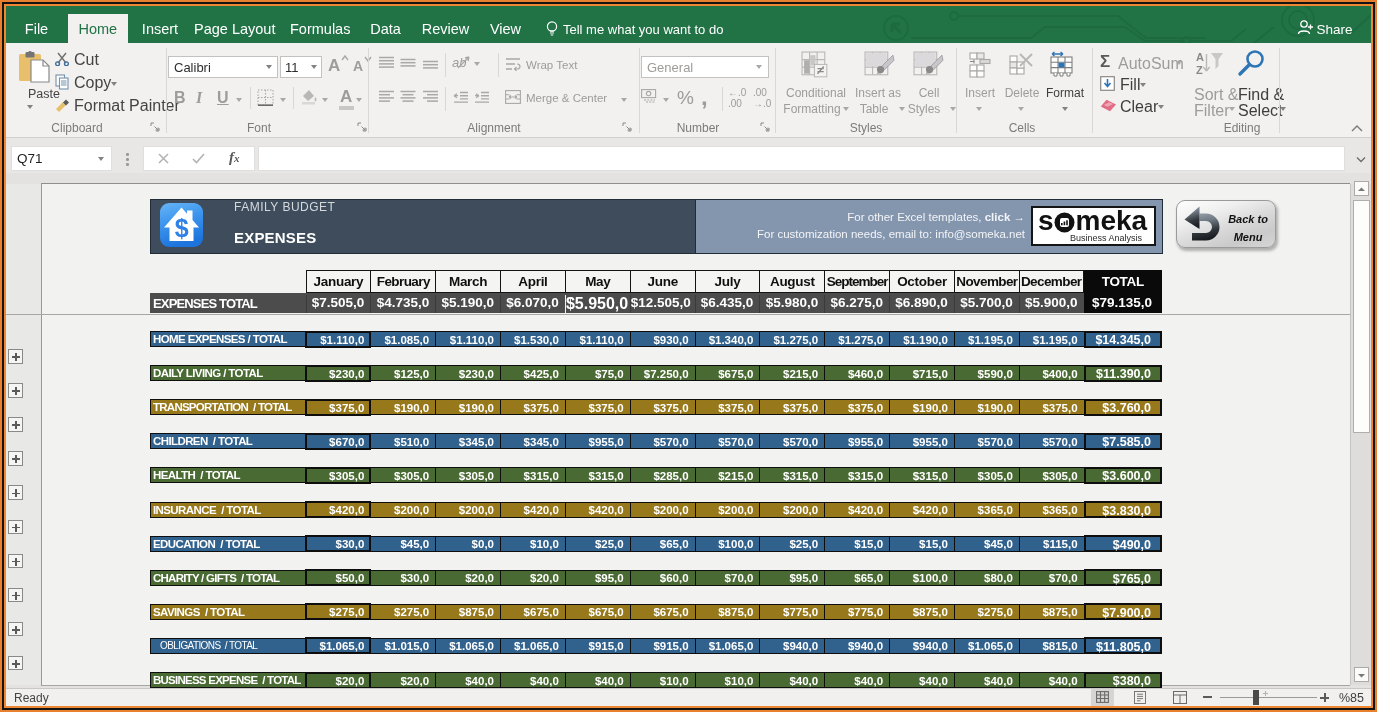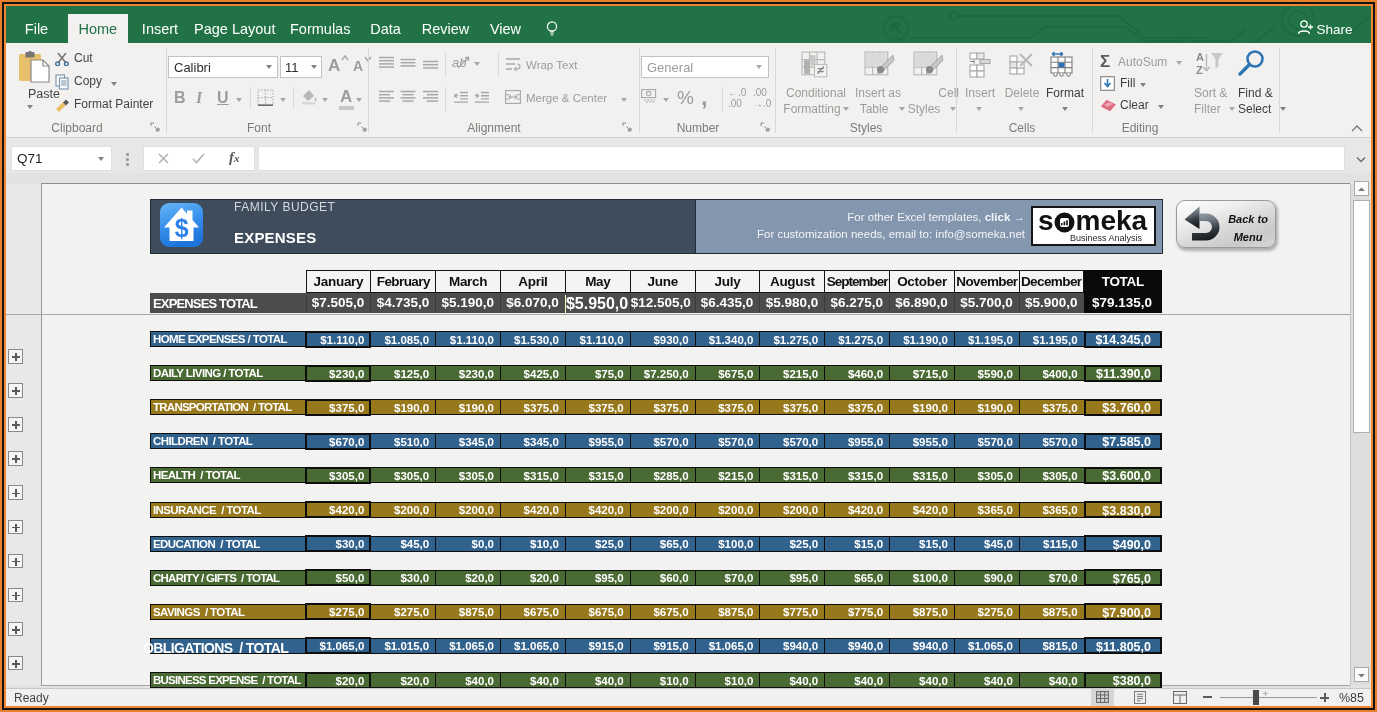--- a/index.html
+++ b/index.html
@@ -9,21 +9,21 @@
 #f-or2{left:4px;top:4px;width:1369px;height:704px;border:2px solid #EE8733;background:transparent}
 
 #tabbar{left:6px;top:6px;width:1365px;height:37px;background:#217346;overflow:hidden}
 .tab{position:absolute;top:9px;height:29px;line-height:29px;color:#fff;font-size:14.5px;text-align:center;white-space:nowrap}
 #hometab{position:absolute;left:61.7px;top:7.5px;width:60.3px;height:29.5px;background:#F2F1F0;color:#217346;font-size:14.5px;text-align:center;line-height:30px}
 
 #ribbon{left:6px;top:43px;width:1365px;height:95px;background:#F2F1F0;border-bottom:1px solid #D2D0CE}
 .gsep{position:absolute;top:5px;height:85px;width:1px;background:#DAD8D6}
 .glabel{position:absolute;top:120.5px;font-size:12px;color:#7C7B79;text-align:center;white-space:nowrap}
 .dlg{position:absolute;top:122px;width:10px;height:10px}
-.rtxt{position:absolute;font-size:12px;color:#444;white-space:nowrap}
+.rtxt{position:absolute;font-size:16px;color:#444;white-space:nowrap}
 .rgray{color:#9D9C9A}
 .combo{position:absolute;background:#fff;border:1px solid #C3C2C1;height:22px}
 .dda{position:absolute;width:0;height:0;border-left:3.5px solid transparent;border-right:3.5px solid transparent;border-top:4px solid #828282}
 .ddag{position:absolute;width:0;height:0;border-left:3.5px solid transparent;border-right:3.5px solid transparent;border-top:4px solid #A9A8A6}
 
 #fbar{left:6px;top:138px;width:1365px;height:35px;background:#E8E7E6}
 #namebox{position:absolute;left:11px;top:146px;width:101px;height:25px;background:#fff;border:1px solid #E0DFDE}
 #fxbox{position:absolute;left:142.5px;top:146px;width:112px;height:25px;background:#fff;border:1px solid #E0DFDE}
 #fmlbox{position:absolute;left:258px;top:146px;width:1087px;height:25px;background:#fff;border:1px solid #E0DFDE}
 
@@ -75,20 +75,21 @@
 <div class="tab" style="left:362px;width:35px;color:#fff">Data</div>
 <div class="tab" style="left:415px;width:49px;color:#fff">Review</div>
 <div class="tab" style="left:482px;width:35px;color:#fff">View</div>
 <div id="hometab">Home</div>
 <svg width="14" height="18" viewBox="0 0 14 18" style="position:absolute;left:539px;top:14px">
 <g stroke="#fff" stroke-width="1.2" fill="none">
 <circle cx="7" cy="6.5" r="4.6"></circle>
         <path d="M5 11 h4 M5 13 h4 M5.8 15 h2.4"></path>
       </g>
     </svg>
+<div class="tab" style="left:557px;width:170px;text-align:left;font-size:13px">Tell me what you want to do</div>
 <svg width="17" height="17" viewBox="0 0 17 17" style="position:absolute;left:1291px;top:13px">
 <g stroke="#fff" stroke-width="1.3" fill="none">
         <circle cx="7" cy="5" r="3.2"></circle>
         <path d="M1.5 15 c0-4 11-4 11 0"></path>
         <path d="M13.5 5.5 v5 M11 8 h5"></path>
       </g>
     </svg>
 <div class="tab" style="left:1306px;width:45px;font-size:13.5px">Share</div>
 </div>
 <div class="abs" id="ribbon"></div>
@@ -319,21 +320,21 @@
     <rect x="2" y="2" width="20" height="13" fill="#DCD9DD"></rect>
     <path d="M28 4 L16 16 l-3 6 6 -3 L29 9 Z" fill="#C9C6CB" stroke="#9A999B" stroke-width="0.8"></path>
     <circle cx="16" cy="18" r="3.5" fill="#8A8988"></circle>
   </svg>
 <div class="rtxt rgray" style="left:784px;top:86px;font-size:12px;width:64px;text-align:center">Conditional</div>
 <div class="rtxt rgray" style="left:780px;top:102px;font-size:12px;width:64px;text-align:center">Formatting</div>
 <div class="ddag" style="left:843px;top:107px"></div>
 <div class="rtxt rgray" style="left:848px;top:86px;font-size:12px;width:60px;text-align:center">Insert as</div>
 <div class="rtxt rgray" style="left:848px;top:102px;font-size:12px;width:52px;text-align:center">Table</div>
 <div class="ddag" style="left:899px;top:107px"></div>
-<div class="rtxt rgray" style="left:899px;top:86px;font-size:12px;width:60px;text-align:right">Cell</div>
+<div class="rtxt rgray" style="left:899px;top:86px;font-size:12px;width:60px;text-align:center">Cell</div>
 <div class="rtxt rgray" style="left:896px;top:102px;font-size:12px;width:56px;text-align:center">Styles</div>
 <div class="ddag" style="left:950px;top:107px"></div>
 <div class="glabel" style="left:806px;top:120.5px;width:120px;position:absolute">Styles</div>
 <div class="gsep" style="left:956px;top:48px;position:absolute"></div>
 <svg width="28" height="26" viewBox="0 0 28 26" style="position:absolute;left:968px;top:52px">
     <g stroke="#A9A8A6" stroke-width="1.1" fill="#FDFDFC">
       <rect x="2" y="1" width="7" height="6"></rect>
       <rect x="9" y="1" width="7" height="6" fill="#E8E7E6"></rect>
       <rect x="2" y="13" width="7" height="6"></rect>
       <rect x="9" y="13" width="7" height="6"></rect>
@@ -396,21 +397,21 @@
 <div class="rtxt rgray" style="left:1194px;top:86px">Sort &amp;</div>
 <div class="rtxt rgray" style="left:1194px;top:102px">Filter</div>
 <div class="ddag" style="left:1229px;top:107px"></div>
 <svg width="30" height="30" viewBox="0 0 30 30" style="position:absolute;left:1237px;top:49px">
 <circle cx="18" cy="10" r="7.5" fill="none" stroke="#2E75B6" stroke-width="2.6"></circle>
 <path d="M12.5 15.5 L3 25" stroke="#2E75B6" stroke-width="3.4" stroke-linecap="round"></path>
   </svg>
 <div class="rtxt" style="left:1238px;top:86px;color:#3E3E3E">Find &amp;</div>
 <div class="rtxt" style="left:1238px;top:102px;color:#3E3E3E">Select</div>
 <div class="dda" style="left:1280px;top:107px"></div>
-<div class="glabel" style="left:1080px;top:120.5px;width:120px;position:absolute">Editing</div>
+<div class="glabel" style="left:1182px;top:120.5px;width:120px;position:absolute">Editing</div>
 <div class="gsep" style="left:1279px;top:48px;position:absolute"></div>
 <svg width="12" height="8" viewBox="0 0 12 8" style="position:absolute;left:1351px;top:124px">
     <path d="M1 7 L6 2 L11 7" stroke="#7A7978" stroke-width="1.4" fill="none"></path>
   </svg>
 <div class="abs" id="fbar"></div>
 <div id="namebox"></div>
 <div class="rtxt" style="left:17px;top:151px;font-size:13.5px;color:#1E1E1E">Q71</div>
 <div class="dda" style="left:98px;top:157px"></div>
 <div style="position:absolute;left:126px;top:153px;width:2.5px;height:2.5px;background:#9A9998;border-radius:50%;box-shadow:0 5px 0 #9A9998,0 10px 0 #9A9998"></div>
 <div id="fxbox"></div>
@@ -729,21 +730,21 @@
 <div class="num" style="left:629.8px;top:572.2px;width:58.8px;font-size:11.5px">$60,0</div>
 <div style="position:absolute;left:694.6px;top:570.7px;width:1px;height:14px;background:#0E0E0E"></div>
 <div class="num" style="left:694.6px;top:572.2px;width:58.8px;font-size:11.5px">$70,0</div>
 <div style="position:absolute;left:759.4px;top:570.7px;width:1px;height:14px;background:#0E0E0E"></div>
 <div class="num" style="left:759.4px;top:572.2px;width:58.8px;font-size:11.5px">$95,0</div>
 <div style="position:absolute;left:824.3px;top:570.7px;width:1px;height:14px;background:#0E0E0E"></div>
 <div class="num" style="left:824.3px;top:572.2px;width:58.8px;font-size:11.5px">$65,0</div>
 <div style="position:absolute;left:889.1px;top:570.7px;width:1px;height:14px;background:#0E0E0E"></div>
 <div class="num" style="left:889.1px;top:572.2px;width:58.8px;font-size:11.5px">$100,0</div>
 <div style="position:absolute;left:954.0px;top:570.7px;width:1px;height:14px;background:#0E0E0E"></div>
-<div class="num" style="left:954.0px;top:572.2px;width:58.8px;font-size:11.5px">$90,0</div>
+<div class="num" style="left:954.0px;top:572.2px;width:58.8px;font-size:11.5px">$80,0</div>
 <div style="position:absolute;left:1018.8px;top:570.7px;width:1px;height:14px;background:#0E0E0E"></div>
 <div class="num" style="left:1018.8px;top:572.2px;width:58.8px;font-size:11.5px">$70,0</div>
 <div style="position:absolute;left:1083.7px;top:569.2px;width:78.3px;height:17px;border:2px solid #0E0E0E;background:#4A6A33"></div>
 <div class="num" style="left:1083.7px;top:571.7px;width:67.3px;font-size:12.5px">$765,0</div>
 <div style="position:absolute;left:150.0px;top:603.8px;width:1012.0px;height:16px;background:#97781B;border:1px solid #0E0E0E"></div>
 <div style="position:absolute;left:153.0px;top:605.8px;width:153px;overflow:hidden;font-size:11.5px;font-weight:bold;color:#fff;white-space:pre;letter-spacing:-0.6px">SAVINGS  / TOTAL</div>
 <div style="position:absolute;left:304.5px;top:603.3px;width:66.85px;height:17px;border:2px solid #0E0E0E"></div>
 <div class="num" style="left:305.5px;top:606.3px;width:58.8px;font-size:11.5px">$275,0</div>
 <div style="position:absolute;left:370.4px;top:604.8px;width:1px;height:14px;background:#0E0E0E"></div>
 <div class="num" style="left:370.4px;top:606.3px;width:58.8px;font-size:11.5px">$275,0</div>
@@ -763,21 +764,21 @@
 <div class="num" style="left:824.3px;top:606.3px;width:58.8px;font-size:11.5px">$775,0</div>
 <div style="position:absolute;left:889.1px;top:604.8px;width:1px;height:14px;background:#0E0E0E"></div>
 <div class="num" style="left:889.1px;top:606.3px;width:58.8px;font-size:11.5px">$875,0</div>
 <div style="position:absolute;left:954.0px;top:604.8px;width:1px;height:14px;background:#0E0E0E"></div>
 <div class="num" style="left:954.0px;top:606.3px;width:58.8px;font-size:11.5px">$275,0</div>
 <div style="position:absolute;left:1018.8px;top:604.8px;width:1px;height:14px;background:#0E0E0E"></div>
 <div class="num" style="left:1018.8px;top:606.3px;width:58.8px;font-size:11.5px">$875,0</div>
 <div style="position:absolute;left:1083.7px;top:603.3px;width:78.3px;height:17px;border:2px solid #0E0E0E;background:#97781B"></div>
 <div class="num" style="left:1083.7px;top:605.8px;width:67.3px;font-size:12.5px">$7.900,0</div>
 <div style="position:absolute;left:150.0px;top:637.9px;width:1012.0px;height:16px;background:#31618D;border:1px solid #0E0E0E"></div>
-<div style="position:absolute;left:143px;top:639.9px;width:153px;overflow:hidden;font-size:14px;font-weight:bold;color:#fff;white-space:pre;letter-spacing:-0.6px">OBLIGATIONS  / TOTAL</div>
+<div style="position:absolute;left:160px;top:639.9px;width:153px;overflow:hidden;font-size:10px;font-weight:normal;color:#fff;white-space:pre;letter-spacing:-0.6px">OBLIGATIONS  / TOTAL</div>
 <div style="position:absolute;left:304.5px;top:637.4px;width:66.85px;height:17px;border:2px solid #0E0E0E"></div>
 <div class="num" style="left:305.5px;top:640.4px;width:58.8px;font-size:11.5px">$1.065,0</div>
 <div style="position:absolute;left:370.4px;top:638.9px;width:1px;height:14px;background:#0E0E0E"></div>
 <div class="num" style="left:370.4px;top:640.4px;width:58.8px;font-size:11.5px">$1.015,0</div>
 <div style="position:absolute;left:435.2px;top:638.9px;width:1px;height:14px;background:#0E0E0E"></div>
 <div class="num" style="left:435.2px;top:640.4px;width:58.8px;font-size:11.5px">$1.065,0</div>
 <div style="position:absolute;left:500.0px;top:638.9px;width:1px;height:14px;background:#0E0E0E"></div>
 <div class="num" style="left:500.0px;top:640.4px;width:58.8px;font-size:11.5px">$1.065,0</div>
 <div style="position:absolute;left:564.9px;top:638.9px;width:1px;height:14px;background:#0E0E0E"></div>
 <div class="num" style="left:564.9px;top:640.4px;width:58.8px;font-size:11.5px">$915,0</div>

